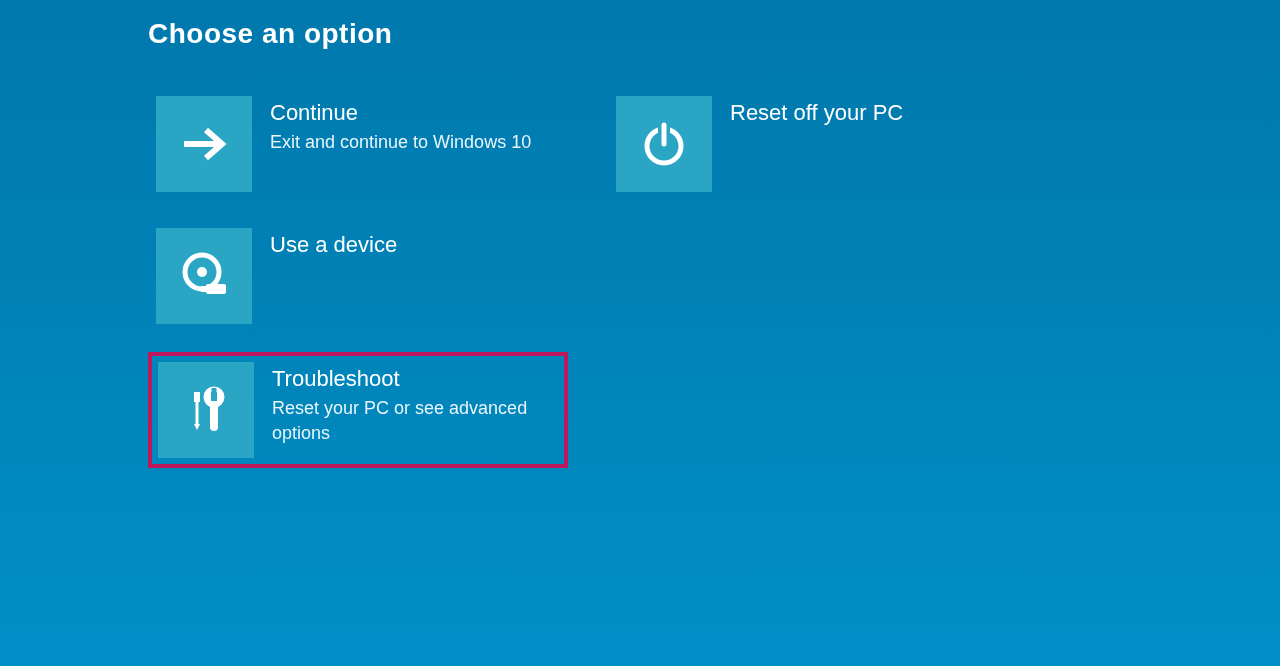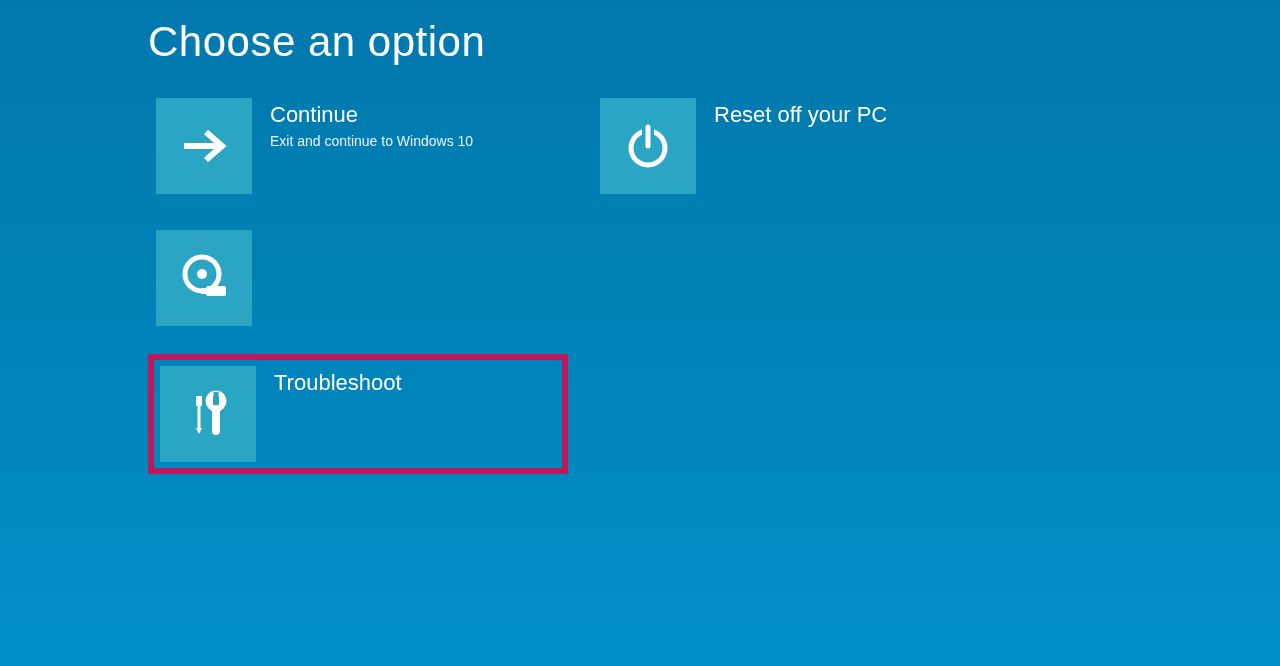--- a/index.html
+++ b/index.html
@@ -14,46 +14,46 @@
       font-family: "Segoe UI", "Segoe UI Light", Arial, sans-serif;
       color: #ffffff;
       overflow: hidden;
       position: relative;
     }
     .container {
       padding-left: 148px;
       padding-top: 18px;
     }
     .page-title {
-      font-size: 42px;
-      font-weight: 400;
+      font-size: 28px;
+      font-weight: 700;
       letter-spacing: 0.5px;
-      margin-bottom: 24px;
+      margin-bottom: 38px;
     }
     .options-grid {
       display: flex;
       flex-direction: row;
-      gap: 24px;
+      gap: 40px;
     }
     .options-column {
       display: flex;
       flex-direction: column;
       gap: 20px;
     }
     .option-tile {
       display: flex;
       flex-direction: row;
       align-items: flex-start;
       width: 420px;
       padding: 6px;
       cursor: pointer;
       border: 2px solid transparent;
     }
     .option-tile.selected {
-      border: 6px solid #be185d;
+      border: 4px solid #be185d;
     }
     .tile-icon {
       width: 96px;
       height: 96px;
       background: #2ba5c4;
       flex-shrink: 0;
       display: flex;
       align-items: center;
       justify-content: center;
     }
@@ -63,21 +63,21 @@
       display: flex;
       flex-direction: column;
     }
     .tile-title {
       font-size: 22px;
       font-weight: 400;
       line-height: 1.2;
       margin-bottom: 4px;
     }
     .tile-subtitle {
-      font-size: 14px;
+      font-size: 18px;
       font-weight: 400;
       line-height: 1.35;
       color: #e8f5fb;
     }
     svg {
       display: block;
     }
   </style>
 </head>
 <body>
@@ -107,20 +107,21 @@
       <div class="option-tile">
         <div class="tile-icon">
           <svg width="60" height="60" viewBox="0 0 60 60">
             <circle cx="28" cy="26" r="17" fill="none" stroke="#ffffff" stroke-width="5"></circle>
             <circle cx="28" cy="26" r="5" fill="#ffffff"></circle>
             <rect x="32" y="38" width="20" height="10" rx="2" fill="#ffffff"></rect>
             <rect x="27" y="40" width="6" height="6" fill="#ffffff"></rect>
           </svg>
         </div>
         <div class="tile-text">
+          <div class="tile-title">Use a device</div>
         </div>
       </div>
 
       <div class="option-tile selected">
         <div class="tile-icon">
           <svg width="56" height="56" viewBox="0 0 56 56">
 
             <rect x="16" y="10" width="6" height="10" fill="#ffffff"></rect>
             <rect x="17.5" y="20" width="3" height="22" fill="#ffffff"></rect>
             <polygon points="16,42 22,42 19,48" fill="#ffffff"></polygon>
@@ -128,20 +129,21 @@
             <path d="M 36 8 a 9 9 0 0 0 -4 17 l 0 20 a 4 4 0 0 0 8 0 l 0 -20 a 9 9 0 0 0 -4 -17 M 36 8 l 0 10" fill="#ffffff"></path>
             <rect x="33" y="8" width="6" height="11" fill="#2ba5c4"></rect>
             <circle cx="36" cy="15" r="8" fill="none" stroke="#ffffff" stroke-width="5"></circle>
             <rect x="33.5" y="6" width="5" height="10" fill="#2ba5c4"></rect>
             <rect x="33" y="20" width="6" height="22" fill="#ffffff"></rect>
             <circle cx="36" cy="42" r="4" fill="#ffffff"></circle>
           </svg>
         </div>
         <div class="tile-text">
           <div class="tile-title">Troubleshoot</div>
+          <div class="tile-subtitle">Reset your PC or see advanced options</div>
         </div>
       </div>
 
     </div>
 
     <div class="options-column">
 
       <div class="option-tile">
         <div class="tile-icon">
           <svg width="56" height="56" viewBox="0 0 56 56">

